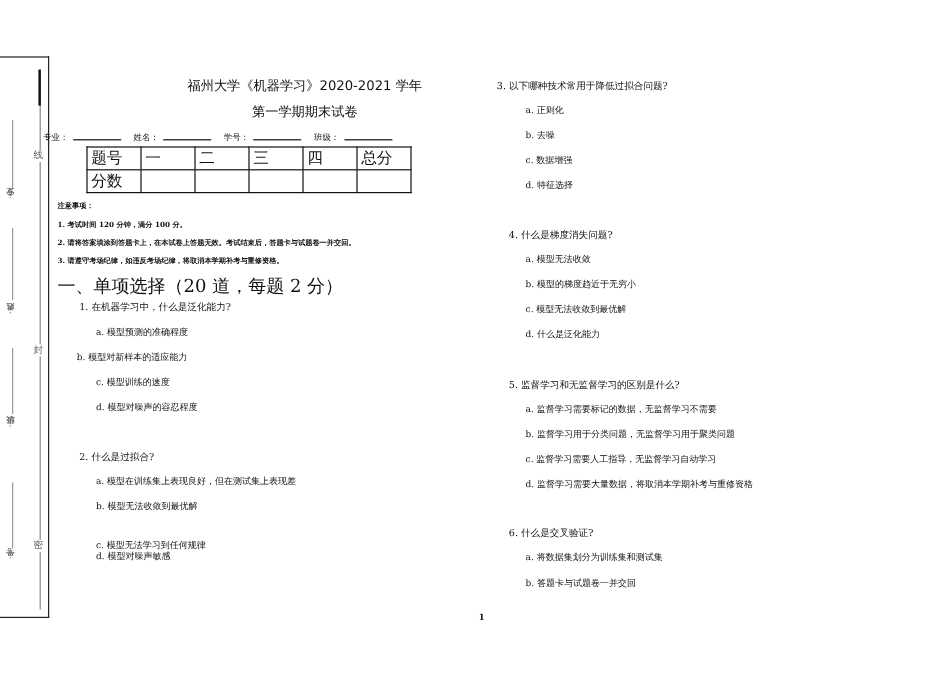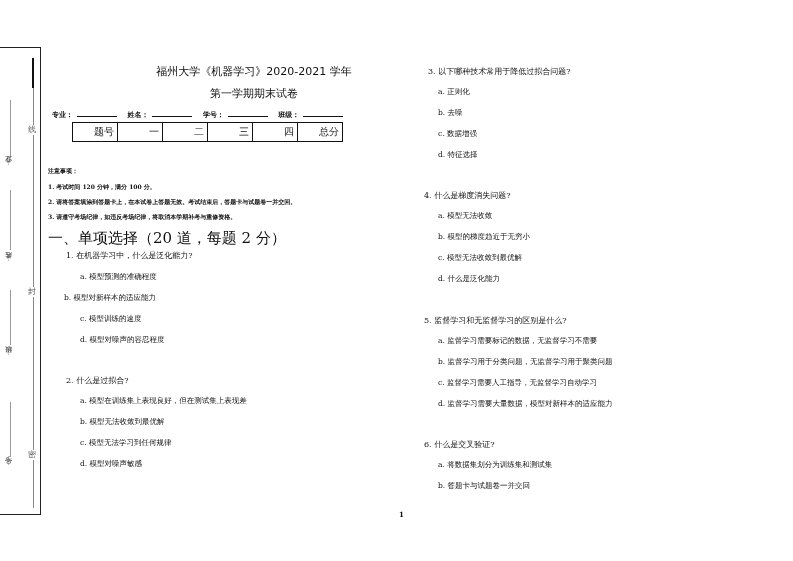--- a/index.html
+++ b/index.html
@@ -9,24 +9,24 @@
                 border-top:1px solid #222; border-right:1.5px solid #222; border-bottom:1px solid #222; }
   .bind-line { position:absolute; left:33px; top:58px; width:0; height:450px; border-left:1.5px solid #888; }
   .bind-line .thick { position:absolute; left:-2px; top:0; width:2px; height:30px; background:#111; }
   .bind-char { position:absolute; left:28px; font-size:8px; color:#555; background:#fff; line-height:10px; }
   .side-label { position:absolute; left:4px; font-size:7px; color:#555; writing-mode:vertical-rl; transform:rotate(180deg); }
   .side-line { position:absolute; left:10px; width:0; border-left:1px solid #999; }
 
   .title { position:absolute; left:0; width:420px; text-align:center; font-family:"DejaVu Sans", sans-serif; font-size:11px;margin-left:44px; }
   .title.t1 { top:64px; left:0; }
   .title.t2 { top:86px; }
-  .info-row { position:absolute; left:52px; top:109px; font-size:7px; font-family:"DejaVu Sans", sans-serif; font-weight:bold; }
+  .info-row { position:absolute; left:36px; top:109px; font-size:7px; font-family:"DejaVu Sans", sans-serif; font-weight:normal; }
   .info-row span.field { margin-right:4px; }
   .info-row span.blank { display:inline-block; width:40px; border-bottom:1px solid #111; margin-right:8px; height:7px; }
-  table.score { position:absolute; left:72px; top:122px; border-collapse:collapse; font-size:10px; font-family:"DejaVu Sans", sans-serif;text-align:right; }
+  table.score { position:absolute; left:72px; top:122px; border-collapse:collapse; font-size:13px; font-family:"DejaVu Sans", sans-serif; }
   table.score td { border:1px solid #111; width:38px; height:18px; padding:0 3px; }
   .notes { position:absolute; left:48px; font-size:6px; font-weight:bold; }
   .section { position:absolute; left:48px; top:229px; font-size:15px; }
   .q { position:absolute; font-size:8px; }
   .opt { position:absolute; font-size:7.5px; }
   .pagenum { position:absolute; left:399px; top:510px; font-size:7px; font-weight:bold; }
 </style>
 </head>
 <body>
 
@@ -60,57 +60,65 @@
 <table class="score">
   <tbody>
       <tr>
     <td>题号</td>
     <td>一</td>
     <td>二</td>
     <td>三</td>
     <td>四</td>
     <td>总分</td>
   </tr>
+  <tr>
+    <td>分数</td>
+    <td></td>
+    <td></td>
+    <td></td>
+    <td></td>
+    <td></td>
+  </tr>
 </tbody>
   </table>
 
 <div class="notes" style="top:167px">注意事项：</div>
 <div class="notes" style="top:183px">1. 考试时间 120 分钟，满分 100 分。</div>
 <div class="notes" style="top:198px">2. 请将答案填涂到答题卡上，在本试卷上答题无效。考试结束后，答题卡与试题卷一并交回。</div>
 <div class="notes" style="top:213px">3. 请遵守考场纪律，如违反考场纪律，将取消本学期补考与重修资格。</div>
 
 <div class="section">一、单项选择（20 道，每题 2 分）</div>
 
 <div class="q" style="left:66px;top:250px">1. 在机器学习中，什么是泛化能力?</div>
 <div class="opt" style="left:80px;top:272px">a. 模型预测的准确程度</div>
 <div class="opt" style="left:64px;top:293px">b. 模型对新样本的适应能力</div>
 <div class="opt" style="left:80px;top:314px">c. 模型训练的速度</div>
 <div class="opt" style="left:80px;top:335px">d. 模型对噪声的容忍程度</div>
 
 <div class="q" style="left:66px;top:375px">2. 什么是过拟合?</div>
 <div class="opt" style="left:80px;top:396px">a. 模型在训练集上表现良好，但在测试集上表现差</div>
 <div class="opt" style="left:80px;top:417px">b. 模型无法收敛到最优解</div>
-<div class="opt" style="left:80px;top:438px">c. 模型无法学习到任何规律</div>
+<div class="opt" style="left:80px;top:450px">c. 模型无法学习到任何规律</div>
 <div class="opt" style="left:80px;top:459px">d. 模型对噪声敏感</div>
 
-<div class="q" style="left:428px;top:66px">3. 以下哪种技术常用于降低过拟合问题?</div>
+<div class="q" style="left:414px;top:66px">3. 以下哪种技术常用于降低过拟合问题?</div>
 <div class="opt" style="left:438px;top:87px">a. 正则化</div>
 <div class="opt" style="left:438px;top:108px">b. 去噪</div>
 <div class="opt" style="left:438px;top:129px">c. 数据增强</div>
 <div class="opt" style="left:438px;top:150px">d. 特征选择</div>
 
 <div class="q" style="left:424px;top:190px">4. 什么是梯度消失问题?</div>
 <div class="opt" style="left:438px;top:211px">a. 模型无法收敛</div>
 <div class="opt" style="left:438px;top:232px">b. 模型的梯度趋近于无穷小</div>
 <div class="opt" style="left:438px;top:253px">c. 模型无法收敛到最优解</div>
 <div class="opt" style="left:438px;top:274px">d. 什么是泛化能力</div>
 
 <div class="q" style="left:424px;top:315px">5. 监督学习和无监督学习的区别是什么?</div>
 <div class="opt" style="left:438px;top:336px">a. 监督学习需要标记的数据，无监督学习不需要</div>
 <div class="opt" style="left:438px;top:357px">b. 监督学习用于分类问题，无监督学习用于聚类问题</div>
 <div class="opt" style="left:438px;top:378px">c. 监督学习需要人工指导，无监督学习自动学习</div>
-<div class="opt" style="left:438px;top:399px">d. 监督学习需要大量数据，模型对新样本的适应能力</div>
+<div class="opt" style="left:438px;top:399px">d. 监督学习需要大量数据，将取消本学期补考与重修资格</div>
 
 <div class="q" style="left:424px;top:439px">6. 什么是交叉验证?</div>
 <div class="opt" style="left:438px;top:460px">a. 将数据集划分为训练集和测试集</div>
 <div class="opt" style="left:438px;top:481px">b. 答题卡与试题卷一并交回</div>
 
 <div class="pagenum">1</div>
 
 </body></html>

